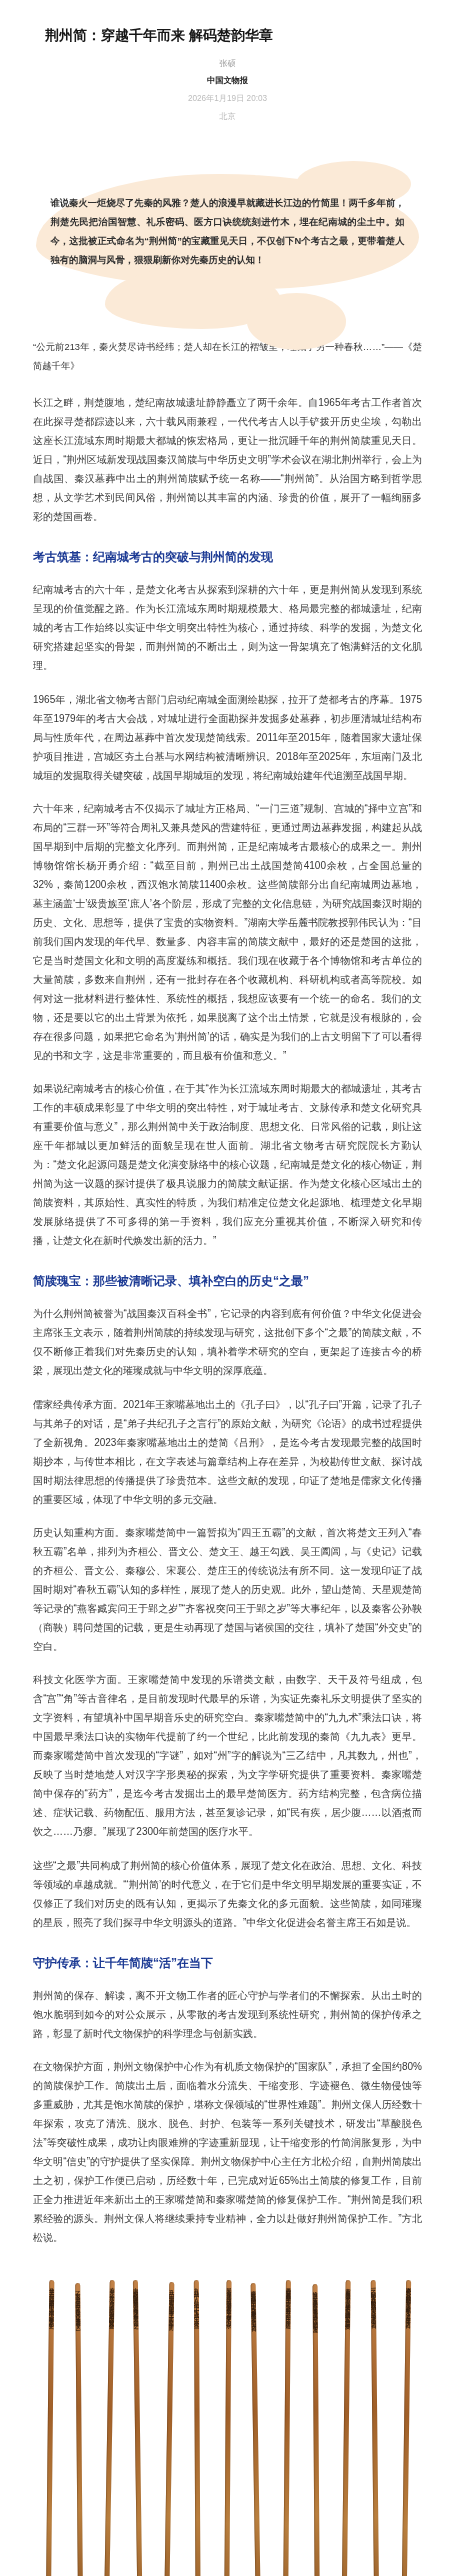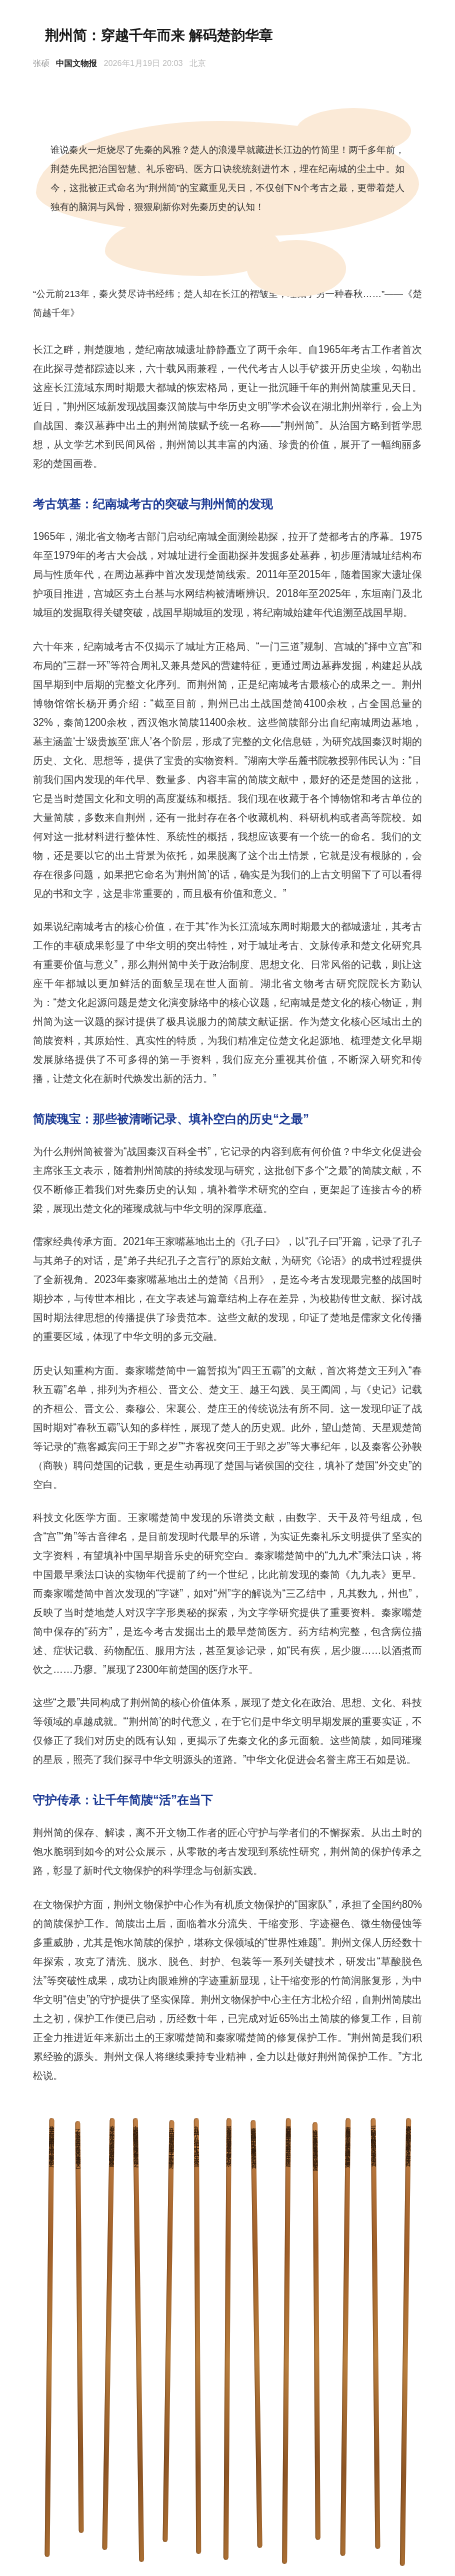--- a/index.html
+++ b/index.html
@@ -1,26 +1,26 @@
 <!DOCTYPE html>
 <html style="font-size:8.2px"><head>
 <meta charset="utf-8">
 <style>
   html,body{margin:0;padding:0;background:#ffffff;}
   body{width:455px;font-family:"Liberation Sans","DejaVu Sans",sans-serif;color:#353535;overflow-x:hidden;}
   .content{padding:13.4px 33px 0 33px;}
 
   .page-title{font-size:14px;line-height:1.45;font-weight:700;color:#171717;margin:12px;}
-  .byline{margin-top:8.2px;display:flex;gap:6.7px;align-items:flex-start;font-size:8.2px;}
+  .byline{margin-top:8.2px;display:flex;gap:6.7px;align-items:center;font-size:8.2px;flex-direction:column;}
   .byline .author{color:#9a9a9a;}
   .byline .account{color:#222222;font-weight:600;cursor:pointer;}
   .byline .date,.byline .loc{color:#bcbcbc;}
 
   
-  .intro-wrap{position:relative;margin:52px 3.1px 0 3.1px;padding:20.6px 14.4px 18.5px 14.4px;}
+  .intro-wrap{position:relative;margin:52px 3.1px 0 3.1px;padding:20.6px 14.4px 18.5px 14.4px;font-weight:bold;}
   .blob{position:absolute;background:#fbead7;}
   .blob-main{inset:0;border-radius:48% 52% 42% 58% / 62% 55% 45% 38%;}
   .blob-b1{left:18%;bottom:-40px;width:46%;height:62px;border-radius:50% 50% 45% 55%/60% 55% 45% 40%;}
   .blob-b2{left:55%;bottom:-61px;width:26%;height:57px;border-radius:50%;}
   .blob-b3{right:2%;top:-12.4px;width:30%;height:46px;border-radius:50%;}
   .intro-text{position:relative;z-index:1;font-size:9.3px;line-height:19px;color:#303030;text-align:justify;}
 
   .quote{margin:49px 0 0 0;font-size:9.3px;line-height:19px;color:#333;text-align:justify;}
 
   .para{font-size:10px;line-height:19px;margin:14.4px 0 0 0;color:#353535;text-align:justify;}
@@ -66,20 +66,21 @@
     <div class="blob blob-b2"></div>
     <div class="blob blob-b3"></div>
     <div class="intro-text">谁说秦火一炬烧尽了先秦的风雅？楚人的浪漫早就藏进长江边的竹简里！两千多年前，荆楚先民把治国智慧、礼乐密码、医方口诀统统刻进竹木，埋在纪南城的尘土中。如今，这批被正式命名为“荆州简”的宝藏重见天日，不仅创下N个考古之最，更带着楚人独有的脑洞与风骨，狠狠刷新你对先秦历史的认知！</div>
   </div>
 
   <p class="quote">“公元前213年，秦火焚尽诗书经纬；楚人却在长江的褶皱里，埋藏了另一种春秋……”——《楚简越千年》</p>
 
   <p class="para first-after">长江之畔，荆楚腹地，楚纪南故城遗址静静矗立了两千余年。自1965年考古工作者首次在此探寻楚都踪迹以来，六十载风雨兼程，一代代考古人以手铲拨开历史尘埃，勾勒出这座长江流域东周时期最大都城的恢宏格局，更让一批沉睡千年的荆州简牍重见天日。近日，“荆州区域新发现战国秦汉简牍与中华历史文明”学术会议在湖北荆州举行，会上为自战国、秦汉墓葬中出土的荆州简牍赋予统一名称——“荆州简”。从治国方略到哲学思想，从文学艺术到民间风俗，荆州简以其丰富的内涵、珍贵的价值，展开了一幅绚丽多彩的楚国画卷。</p>
 
   <h2 class="sec-heading">考古筑基：纪南城考古的突破与荆州简的发现</h2>
+  <p class="para">纪南城考古的六十年，是楚文化考古从探索到深耕的六十年，更是荆州简从发现到系统呈现的价值觉醒之路。作为长江流域东周时期规模最大、格局最完整的都城遗址，纪南城的考古工作始终以实证中华文明突出特性为核心，通过持续、科学的发掘，为楚文化研究搭建起坚实的骨架，而荆州简的不断出土，则为这一骨架填充了饱满鲜活的文化肌理。</p>
   <p class="para">1965年，湖北省文物考古部门启动纪南城全面测绘勘探，拉开了楚都考古的序幕。1975年至1979年的考古大会战，对城址进行全面勘探并发掘多处墓葬，初步厘清城址结构布局与性质年代，在周边墓葬中首次发现楚简线索。2011年至2015年，随着国家大遗址保护项目推进，宫城区夯土台基与水网结构被清晰辨识。2018年至2025年，东垣南门及北城垣的发掘取得关键突破，战国早期城垣的发现，将纪南城始建年代追溯至战国早期。</p>
   <p class="para">六十年来，纪南城考古不仅揭示了城址方正格局、“一门三道”规制、宫城的“择中立宫”和布局的“三群一环”等符合周礼又兼具楚风的营建特征，更通过周边墓葬发掘，构建起从战国早期到中后期的完整文化序列。而荆州简，正是纪南城考古最核心的成果之一。荆州博物馆馆长杨开勇介绍：“截至目前，荆州已出土战国楚简4100余枚，占全国总量的32%，秦简1200余枚，西汉饱水简牍11400余枚。这些简牍部分出自纪南城周边墓地，墓主涵盖‘士’级贵族至‘庶人’各个阶层，形成了完整的文化信息链，为研究战国秦汉时期的历史、文化、思想等，提供了宝贵的实物资料。”湖南大学岳麓书院教授郭伟民认为：“目前我们国内发现的年代早、数量多、内容丰富的简牍文献中，最好的还是楚国的这批，它是当时楚国文化和文明的高度凝练和概括。我们现在收藏于各个博物馆和考古单位的大量简牍，多数来自荆州，还有一批封存在各个收藏机构、科研机构或者高等院校。如何对这一批材料进行整体性、系统性的概括，我想应该要有一个统一的命名。我们的文物，还是要以它的出土背景为依托，如果脱离了这个出土情景，它就是没有根脉的，会存在很多问题，如果把它命名为‘荆州简’的话，确实是为我们的上古文明留下了可以看得见的书和文字，这是非常重要的，而且极有价值和意义。”</p>
   <p class="para">如果说纪南城考古的核心价值，在于其“作为长江流域东周时期最大的都城遗址，其考古工作的丰硕成果彰显了中华文明的突出特性，对于城址考古、文脉传承和楚文化研究具有重要价值与意义”，那么荆州简中关于政治制度、思想文化、日常风俗的记载，则让这座千年都城以更加鲜活的面貌呈现在世人面前。湖北省文物考古研究院院长方勤认为：“楚文化起源问题是楚文化演变脉络中的核心议题，纪南城是楚文化的核心物证，荆州简为这一议题的探讨提供了极具说服力的简牍文献证据。作为楚文化核心区域出土的简牍资料，其原始性、真实性的特质，为我们精准定位楚文化起源地、梳理楚文化早期发展脉络提供了不可多得的第一手资料，我们应充分重视其价值，不断深入研究和传播，让楚文化在新时代焕发出新的活力。”</p>
 
   <h2 class="sec-heading">简牍瑰宝：那些被清晰记录、填补空白的历史“之最”</h2>
   <p class="para">为什么荆州简被誉为“战国秦汉百科全书”，它记录的内容到底有何价值？中华文化促进会主席张玉文表示，随着荆州简牍的持续发现与研究，这批创下多个“之最”的简牍文献，不仅不断修正着我们对先秦历史的认知，填补着学术研究的空白，更架起了连接古今的桥梁，展现出楚文化的璀璨成就与中华文明的深厚底蕴。</p>
   <p class="para">儒家经典传承方面。2021年王家嘴墓地出土的《孔子曰》，以“孔子曰”开篇，记录了孔子与其弟子的对话，是“弟子共纪孔子之言行”的原始文献，为研究《论语》的成书过程提供了全新视角。2023年秦家嘴墓地出土的楚简《吕刑》，是迄今考古发现最完整的战国时期抄本，与传世本相比，在文字表述与篇章结构上存在差异，为校勘传世文献、探讨战国时期法律思想的传播提供了珍贵范本。这些文献的发现，印证了楚地是儒家文化传播的重要区域，体现了中华文明的多元交融。</p>
   <p class="para">历史认知重构方面。秦家嘴楚简中一篇暂拟为“四王五霸”的文献，首次将楚文王列入“春秋五霸”名单，排列为齐桓公、晋文公、楚文王、越王勾践、吴王阖闾，与《史记》记载的齐桓公、晋文公、秦穆公、宋襄公、楚庄王的传统说法有所不同。这一发现印证了战国时期对“春秋五霸”认知的多样性，展现了楚人的历史观。此外，望山楚简、天星观楚简等记录的“燕客臧宾问王于郢之岁”“齐客祝突问王于郢之岁”等大事纪年，以及秦客公孙鞅（商鞅）聘问楚国的记载，更是生动再现了楚国与诸侯国的交往，填补了楚国“外交史”的空白。</p>
   <p class="para">科技文化医学方面。王家嘴楚简中发现的乐谱类文献，由数字、天干及符号组成，包含“宫”“角”等古音律名，是目前发现时代最早的乐谱，为实证先秦礼乐文明提供了坚实的文字资料，有望填补中国早期音乐史的研究空白。秦家嘴楚简中的“九九术”乘法口诀，将中国最早乘法口诀的实物年代提前了约一个世纪，比此前发现的秦简《九九表》更早。而秦家嘴楚简中首次发现的“字谜”，如对“州”字的解说为“三乙结中，凡其数九，州也”，反映了当时楚地楚人对汉字字形奥秘的探索，为文字学研究提供了重要资料。秦家嘴楚简中保存的“药方”，是迄今考古发掘出土的最早楚简医方。药方结构完整，包含病位描述、症状记载、药物配伍、服用方法，甚至复诊记录，如“民有疾，居少腹……以酒煮而饮之……乃瘳。”展现了2300年前楚国的医疗水平。</p>
   <p class="para">这些“之最”共同构成了荆州简的核心价值体系，展现了楚文化在政治、思想、文化、科技等领域的卓越成就。“‘荆州简’的时代意义，在于它们是中华文明早期发展的重要实证，不仅修正了我们对历史的既有认知，更揭示了先秦文化的多元面貌。这些简牍，如同璀璨的星辰，照亮了我们探寻中华文明源头的道路。”中华文化促进会名誉主席王石如是说。</p>

